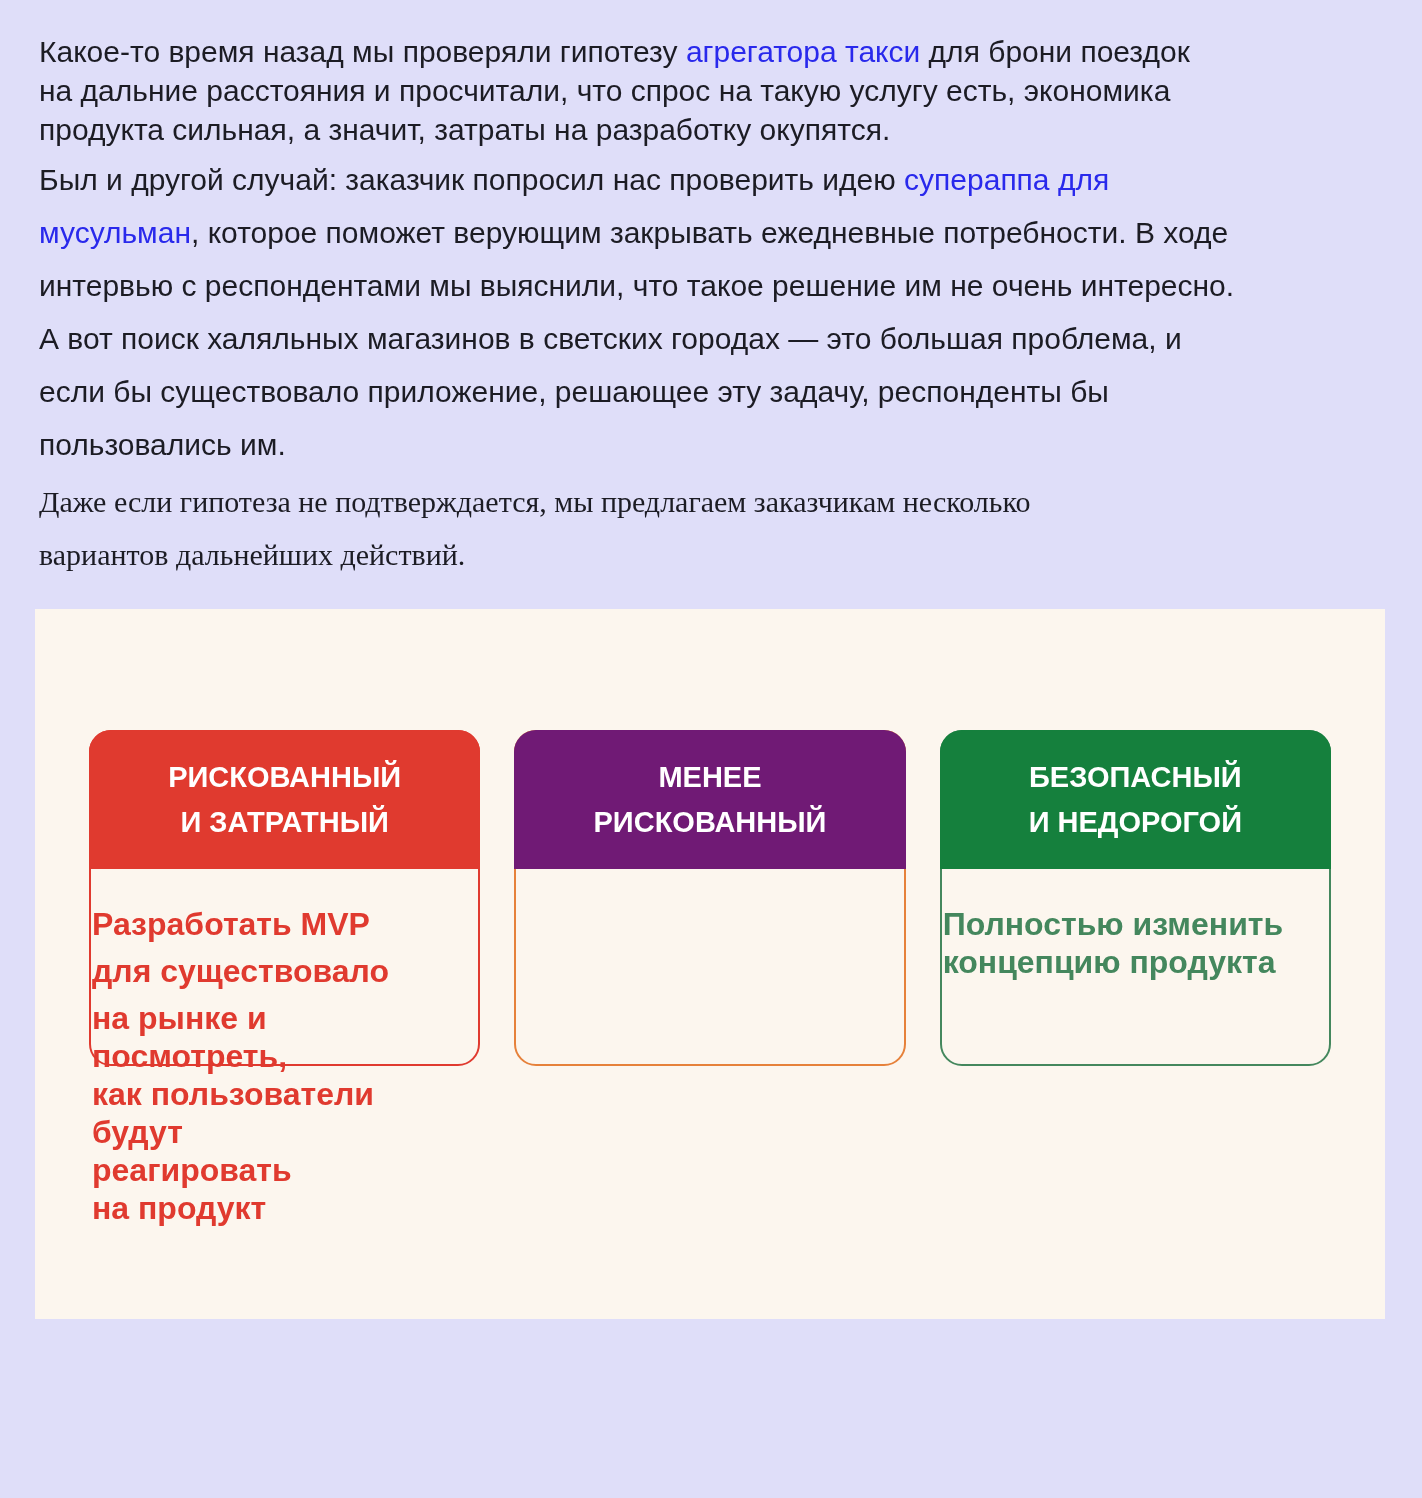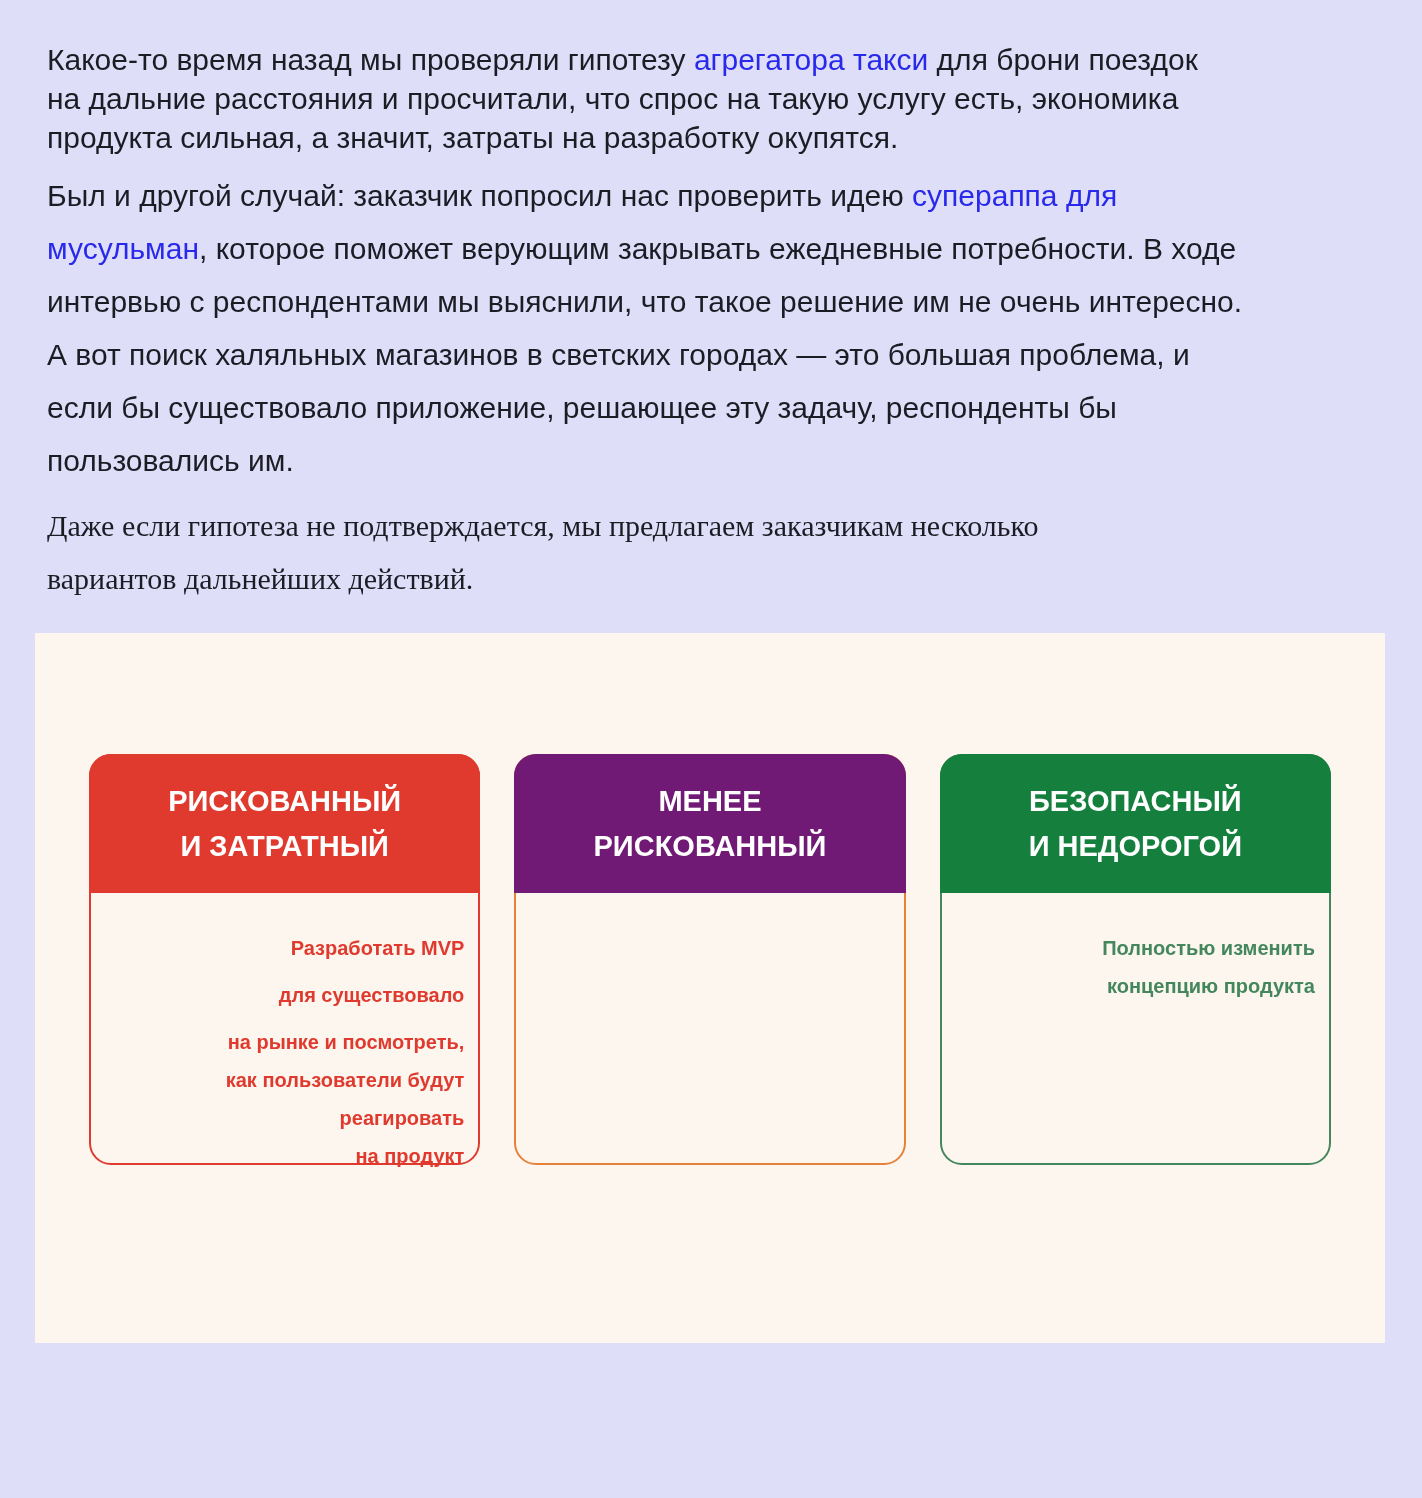--- a/index.html
+++ b/index.html
@@ -11,21 +11,21 @@
     width: 1422px;
     height: 1498px;
     background: #DFDEF9;
     overflow: hidden;
   }
   .article {
     padding: 28px 32px 0 35px;
     color: #1C1C24;
     font-size: 30px;
   }
-  .article p { margin: 12px; }
+  .article p { margin: 4px; }
   .para-intro  { line-height: 39px; }
   .para-case2  { margin-top: 66px; line-height: 53px; }
   .para-offer  { margin-top: 84px; line-height: 53px; font-family: Liberation Serif, serif; }
   .text-link {
     color: #2929EC;
     text-decoration: none;
     cursor: pointer;
   }
   .options-panel {
     margin: 28px 37px 0 35px;
@@ -33,21 +33,21 @@
     background: #FCF6EE;
     box-sizing: border-box;
     padding: 121px 54px 0 54px;
   }
   .cards-row {
     display: flex;
     gap: 34px;
   }
   .option-card {
     flex: 1 1 0;
-    height: 411px;
+    height: 336px;
     box-sizing: border-box;
     border: 2px solid;
     border-radius: 22px;
     background: #FCF6EE;
   }
   .card-header {
     height: 139px;
     margin: -2px -2px 0 -2px;
     border-radius: 22px 22px 0 0;
     display: flex;
@@ -57,23 +57,23 @@
   .card-title {
     color: #FFFFFF;
     font-weight: bold;
     font-size: 29px;
     line-height: 45px;
     text-align: center;
     white-space: pre-line;
   }
   .card-body {
     padding: 36px 14px 0 1px;
-    text-align: right;
+    text-align: left;
     font-weight: bold;
-    font-size: 20px;
+    font-size: 32px;
     line-height: 38px;
     white-space: pre-line;
   }
   .card-body p { margin: 0; }
   .card-body p + p { margin-top: 9px; }
 </style>
 </head>
 <body>
 
 <div class="page">

